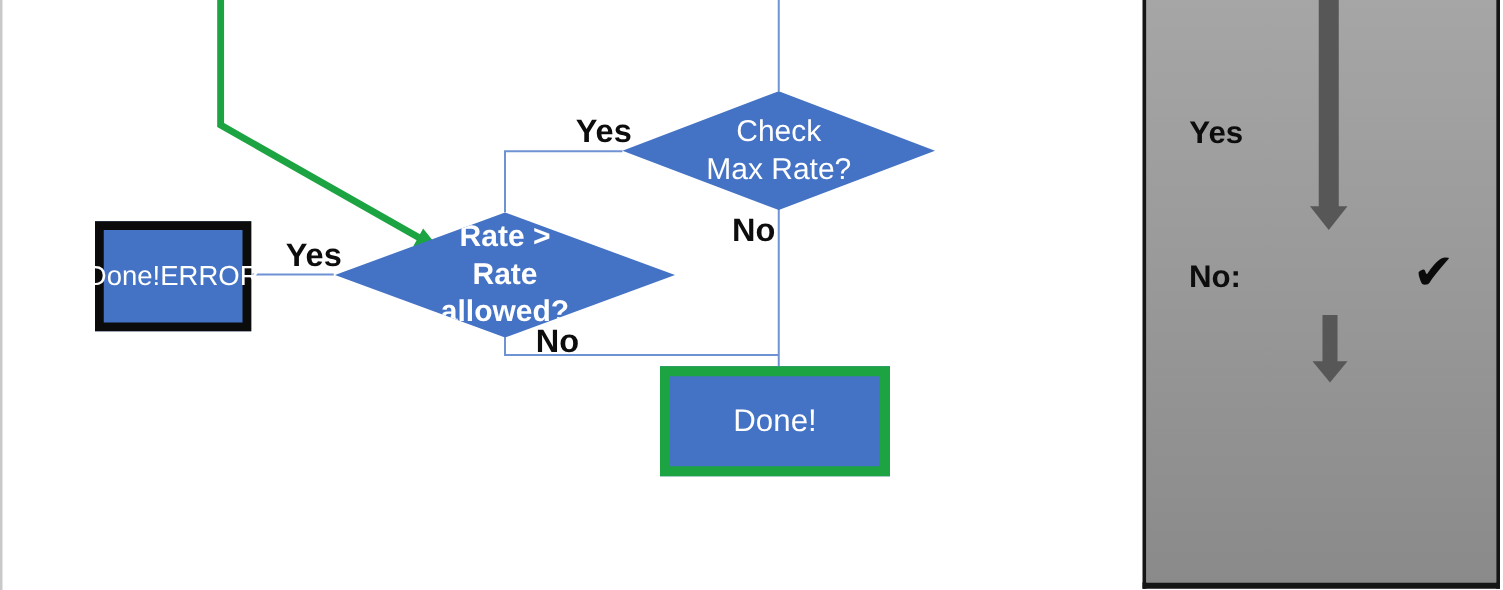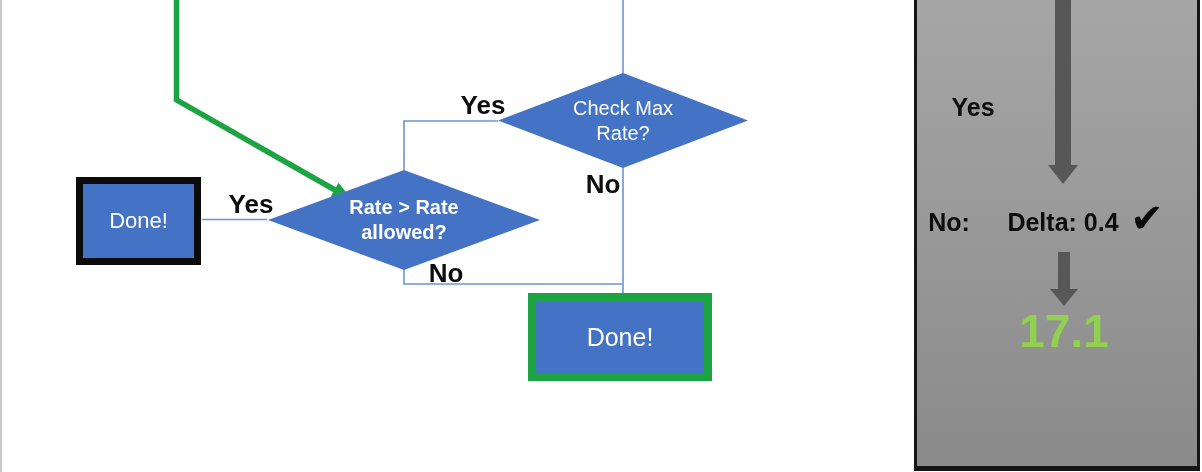--- a/index.html
+++ b/index.html
@@ -39,21 +39,21 @@
   .diamond {
     position: absolute;
     background: #4472C4;
     clip-path: polygon(50% 0%, 100% 50%, 50% 100%, 0% 50%);
     display: flex;
     align-items: center;
     justify-content: center;
   }
   .diamond .dtext {
     color: #ffffff;
-    font-size: 20px;
+    font-size: 24px;
     line-height: 1.25;
     text-align: center;
   }
   .d1 { left: 498px; top: 73px; width: 250px; height: 95px; }
   .d1 .dtext { width: 118px; }
   .d2 { left: 268px; top: 170px; width: 272px; height: 100px; }
   .d2 .dtext { width: 128px; font-weight: bold; }
   .flowbox {
     position: absolute;
     background: #4472C4;
@@ -83,21 +83,21 @@
     font-size: 26px;
     white-space: nowrap;
     font-weight: bold;
   }
   .lbl-panel { font-size: 25px; }
   .yes1 { left: 483px; top: 105px; }
   .no1  { left: 603px; top: 184px; }
   .yes2 { left: 251px; top: 204px; }
   .no2  { left: 446px; top: 273px; }
   .p-yes   { left: 973px;  top: 107px; }
-  .p-no    { left: 949px;  top: 222px; }
+  .p-no    { left: 972px;  top: 222px; }
   .p-delta { left: 1063px; top: 222px; }
   .p-check {
     position: absolute;
     left: 1147px; top: 218px;
     transform: translate(-50%, -50%);
     font-size: 40px;
     color: #0b0b0b;
   }
   .p-value {
     position: absolute;
@@ -137,29 +137,28 @@
 
   <div class="diamond d1">
     <span class="dtext">Check Max Rate?</span>
   </div>
   <div class="diamond d2">
     <span class="dtext">Rate &gt; Rate allowed?</span>
   </div>
 
   <div class="flowbox box-error">
     <span>Done!</span>
+    <span>ERROR</span>
   </div>
   <div class="flowbox box-done">
     <span>Done!</span>
   </div>
 
   <span class="lbl yes1">Yes</span>
   <span class="lbl no1">No</span>
   <span class="lbl yes2">Yes</span>
   <span class="lbl no2">No</span>
 
   <span class="lbl lbl-panel p-yes">Yes</span>
   <span class="lbl lbl-panel p-no">No:</span>
-  <span class="lbl lbl-panel p-delta">Delta: 0.4</span>
   <span class="p-check">✔</span>
-  <span class="p-value">17.1</span>
 
 </div>
 
 </body></html>

